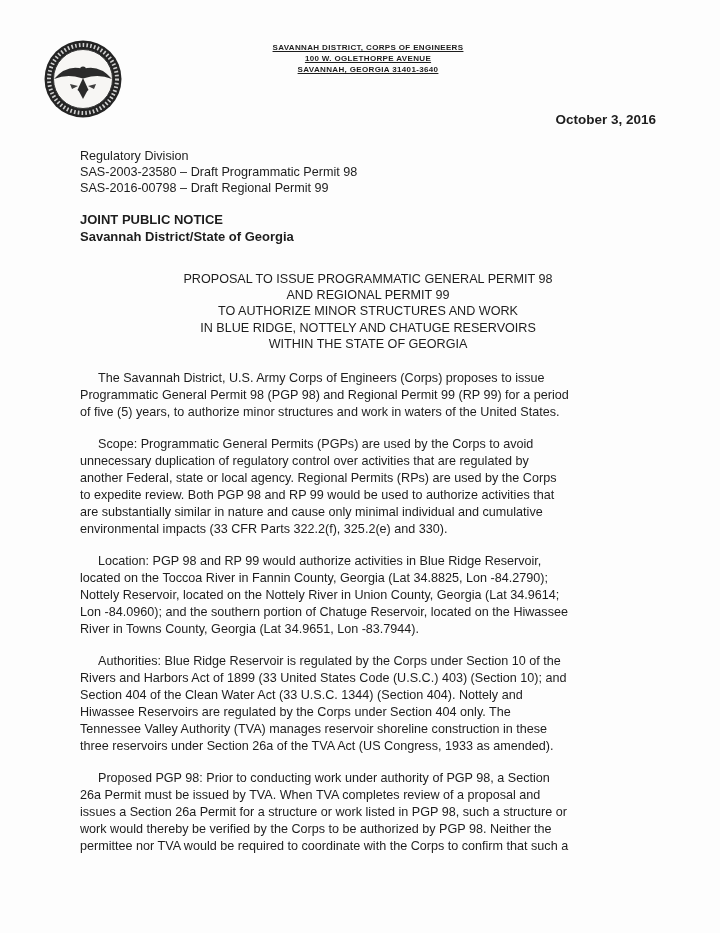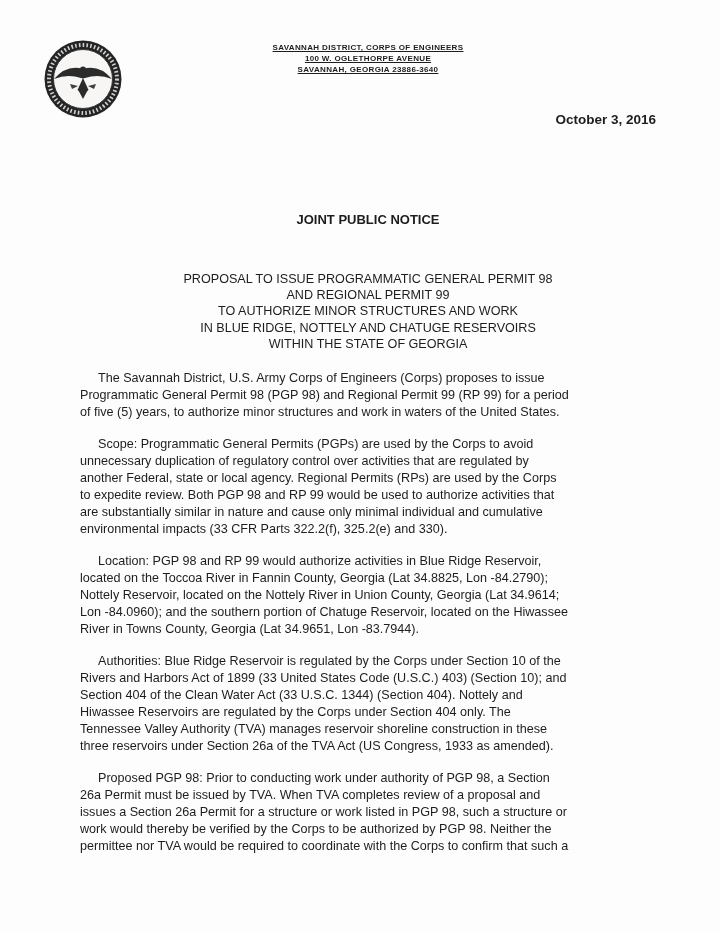--- a/index.html
+++ b/index.html
@@ -39,21 +39,21 @@
   }
   
   .ref-block{
     position:absolute;left:80px;top:148px;width:576px;
     font-size:12.6px;line-height:16.2px;
   }
   .ref-files{white-space:pre-line;}
   
   .notice-title-block{
     position:absolute;left:80px;top:212px;width:576px;
-    text-align:center;font-weight:bold;font-size:13px;line-height:16.5px;
+    text-align:left;font-weight:bold;font-size:13px;line-height:16.5px;
   }
   .subject-block{
     position:absolute;left:80px;top:271px;width:576px;
     text-align:center;font-size:12.6px;line-height:16.2px;
     white-space:pre-line;
   }
   
   .doc-body{
     position:absolute;left:80px;top:370px;width:570px;
   }
@@ -84,28 +84,34 @@
         <path d="M36.5 52.5 L41 61 L45.5 52.5 Z"></path>
         <path d="M28 46 L36 48 L30 51 Z" opacity="0.9"></path>
         <path d="M54 46 L46 48 L52 51 Z" opacity="0.9"></path>
       </g>
     </svg>
   </div>
 
   <div class="letterhead">
     <div class="lh-line">SAVANNAH DISTRICT, CORPS OF ENGINEERS</div>
     <div class="lh-line">100 W. OGLETHORPE AVENUE</div>
-    <div class="lh-line">SAVANNAH, GEORGIA 23886-3640</div>
+    <div class="lh-line">SAVANNAH, GEORGIA 31401-3640</div>
   </div>
 
   <div class="date-line">October 3, 2016</div>
 
+  <div class="ref-block">
+    <div>Regulatory Division</div>
+    <div class="ref-files">SAS-2003-23580 – Draft Programmatic Permit 98
+SAS-2016-00798 – Draft Regional Permit 99</div>
+  </div>
 
   <div class="notice-title-block">
     <div>JOINT PUBLIC NOTICE</div>
+    <div>Savannah District/State of Georgia</div>
   </div>
 
   <div class="subject-block">PROPOSAL TO ISSUE PROGRAMMATIC GENERAL PERMIT 98
 AND REGIONAL PERMIT 99
 TO AUTHORIZE MINOR STRUCTURES AND WORK
 IN BLUE RIDGE, NOTTELY AND CHATUGE RESERVOIRS
 WITHIN THE STATE OF GEORGIA</div>
 
   <div class="doc-body">
     <p class="para">The Savannah District, U.S. Army Corps of Engineers (Corps) proposes to issue

